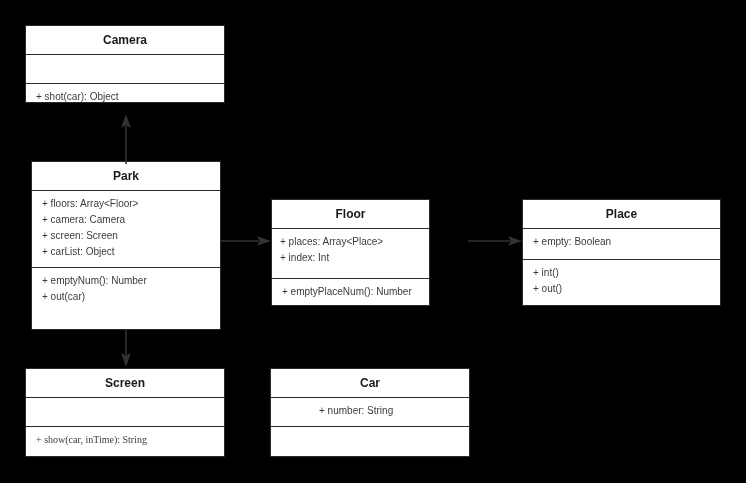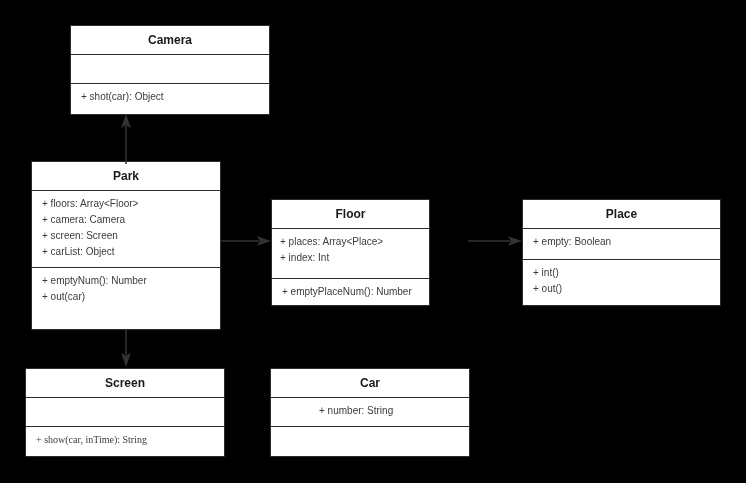--- a/index.html
+++ b/index.html
@@ -61,21 +61,21 @@
   .conn svg {
     display: block;
     overflow: visible;
   }
 </style>
 </head>
 <body>
 
 <div id="canvas">
 
-  <div class="uml-class" style="left:25px; top:25px; width:200px; height:90px;margin-left:45px;">
+  <div class="uml-class" style="left:25px; top:25px; width:200px; height:78px;">
     <div class="uml-title">Camera</div>
     <div class="uml-compartment divider empty" style="height:29px;"></div>
     <div class="uml-compartment" style="height:29px;">
       <div class="row">+ shot(car): Object</div>
     </div>
   </div>
 
   <div class="uml-class" style="left:31px; top:161px; width:190px; height:169px;justify-content:space-between;">
     <div class="uml-title">Park</div>
     <div class="uml-compartment divider" style="height:78px;">

